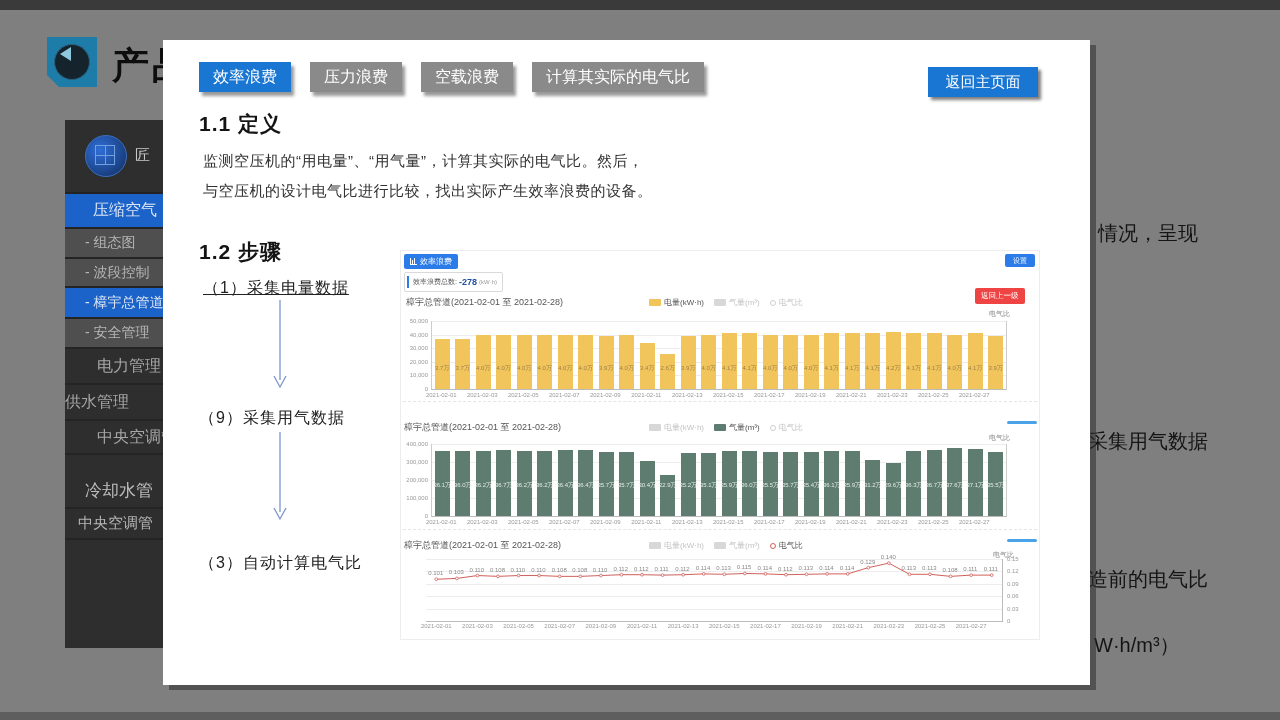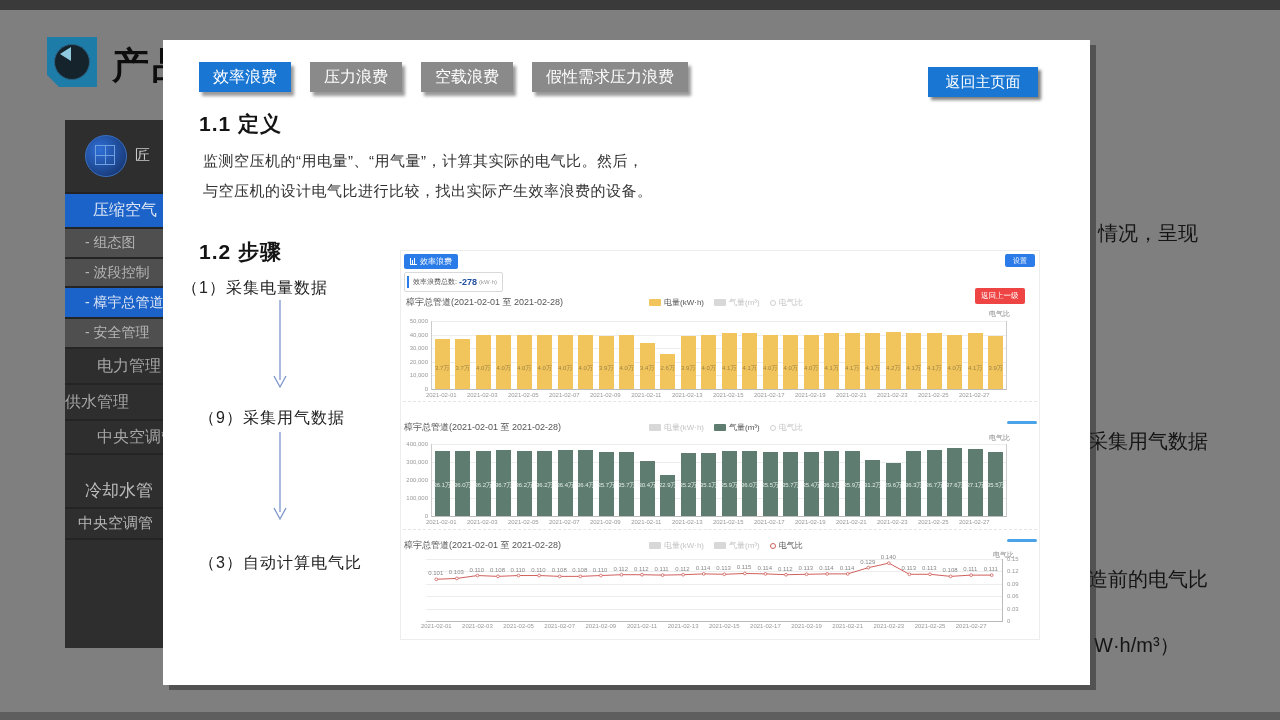--- a/index.html
+++ b/index.html
@@ -117,30 +117,30 @@
   <div class="sb-item sb-parent" style="height:34px;padding-left:32px;">中央空调管</div>
   <div class="sb-item sb-parent" style="height:36px;padding-left:20px;font-size:17px;color:#bdbdbd;margin-top:18px;">冷却水管</div>
   <div class="sb-item sb-parent" style="height:31px;padding-left:13px;font-size:15px;color:#b5b5b5;">中央空调管</div>
 </div>
 
 <div class="abs panel">
   <div class="abs tabs">
     <div class="tab on">效率浪费</div>
     <div class="tab">压力浪费</div>
     <div class="tab">空载浪费</div>
-    <div class="tab">假性需求压力浪费</div>
+    <div class="tab">计算其实际的电气比</div>
   </div>
   <div class="abs btn-home">返回主页面</div>
 
   <div class="abs h-sec" style="left:36px;top:70px;">1.1 定义</div>
   <div class="abs para" style="left:40px;top:112px;">监测空压机的“用电量”、“用气量”，计算其实际的电气比。然后，</div>
   <div class="abs para" style="left:40px;top:142px;">与空压机的设计电气比进行比较，找出实际产生效率浪费的设备。</div>
 
   <div class="abs h-sec" style="left:36px;top:198px;">1.2 步骤</div>
-  <div class="abs step" style="left:19px;top:238px;">（1）采集电量数据</div>
+  <div class="abs step" style="left:40px;top:238px;text-decoration:underline;">（1）采集电量数据</div>
   <svg class="abs flow-arrow" style="left:110px;top:258px;" viewBox="0 0 14 92">
     <line x1="7" y1="2" x2="7" y2="82" stroke="#7b96cc" stroke-width="1.3"></line>
     <path d="M1 78 L7 89 L13 78" fill="none" stroke="#7b96cc" stroke-width="1.3"></path>
   </svg>
   <div class="abs step" style="left:36px;top:368px;">（9）采集用气数据</div>
   <svg class="abs flow-arrow" style="left:110px;top:390px;" viewBox="0 0 14 92">
     <line x1="7" y1="2" x2="7" y2="82" stroke="#7b96cc" stroke-width="1.3"></line>
     <path d="M1 78 L7 89 L13 78" fill="none" stroke="#7b96cc" stroke-width="1.3"></path>
   </svg>
   <div class="abs step" style="left:36px;top:513px;">（3）自动计算电气比</div>

